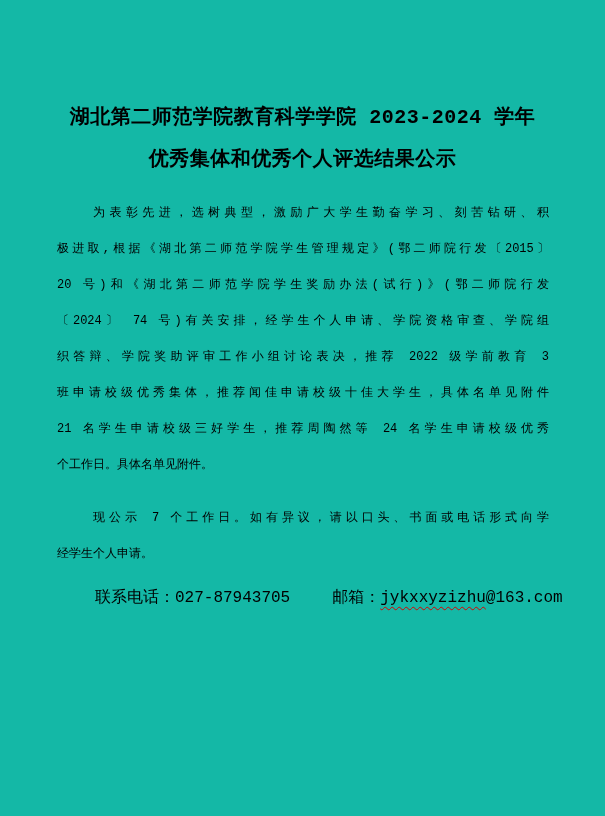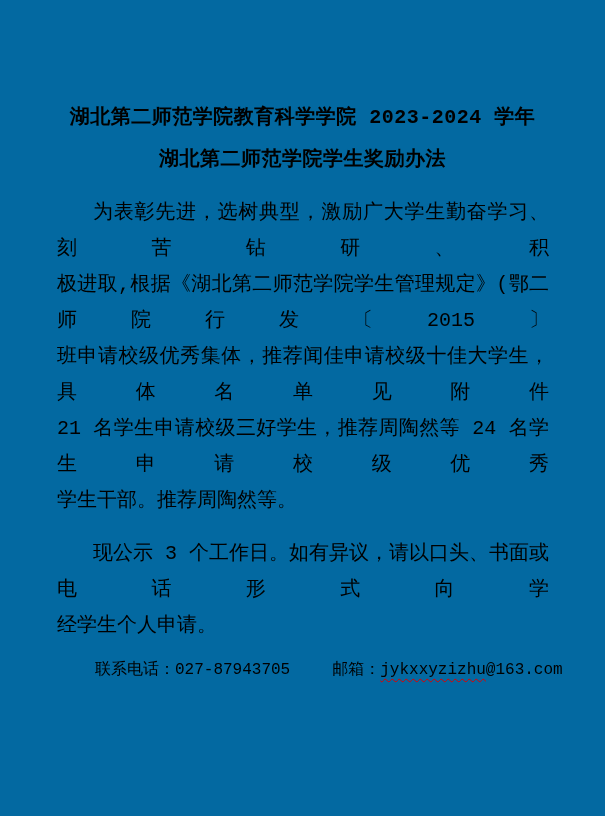--- a/index.html
+++ b/index.html
@@ -7,33 +7,33 @@
     width: 605px; height: 816px;
     background: #ffffff;
     color: #000000;
     font-family: "Liberation Mono", "DejaVu Sans Mono", monospace;
     -webkit-font-smoothing: none;
   }
   .page {
     position: relative;
     width: 605px; height: 816px;
     overflow: hidden;
-    background: #0369a1;
+    background: #14b8a6;
   }
   .title-block {
     margin-top: 97px;
     text-align: center;
     font-weight: bold;
     font-size: 20px;
     line-height: 42px;
     letter-spacing: 0.5px;
   }
   .body-block {
     margin: 14px 56px 0 57px;
-    font-size: 20px;
+    font-size: 12px;
     line-height: 36px;
   }
   .bline { white-space: nowrap; }
   .j {
     white-space: normal;
     text-align: justify;
     text-align-last: justify;
   }
   .ind { text-indent: 36px; }
   .para2 { margin-top: 17px; }
@@ -53,33 +53,36 @@
     text-decoration-skip-ink: none;
   }
 </style>
 </head>
 <body>
 
 <div class="page">
 
   <div class="title-block">
     <div>湖北第二师范学院教育科学学院 2023-2024 学年</div>
-    <div>湖北第二师范学院学生奖励办法</div>
+    <div>优秀集体和优秀个人评选结果公示</div>
   </div>
 
   <div class="body-block">
     <div class="bline j ind">为表彰先进，选树典型，激励广大学生勤奋学习、刻苦钻研、积</div>
     <div class="bline j">极进取,根据《湖北第二师范学院学生管理规定》(鄂二师院行发〔2015〕</div>
+    <div class="bline j">20 号)和《湖北第二师范学院学生奖励办法(试行)》(鄂二师院行发</div>
+    <div class="bline j">〔2024〕 74 号)有关安排，经学生个人申请、学院资格审查、学院组</div>
+    <div class="bline j">织答辩、学院奖助评审工作小组讨论表决，推荐 2022 级学前教育 3</div>
     <div class="bline j">班申请校级优秀集体，推荐闻佳申请校级十佳大学生，具体名单见附件</div>
     <div class="bline j">21 名学生申请校级三好学生，推荐周陶然等 24 名学生申请校级优秀</div>
-    <div class="bline">学生干部。推荐周陶然等。</div>
+    <div class="bline">个工作日。具体名单见附件。</div>
   </div>
 
   <div class="body-block para2">
-    <div class="bline j ind">现公示 3 个工作日。如有异议，请以口头、书面或电话形式向学</div>
+    <div class="bline j ind">现公示 7 个工作日。如有异议，请以口头、书面或电话形式向学</div>
     <div class="bline">经学生个人申请。</div>
   </div>
 
   <div class="info-block">
     <div class="info-line">
       <span>联系电话：</span><span>027-87943705</span><span class="email-part">邮箱：</span><span class="squiggle">jykxxyzizhu</span><span>@163.com</span>
     </div>
 
   </div>
 

